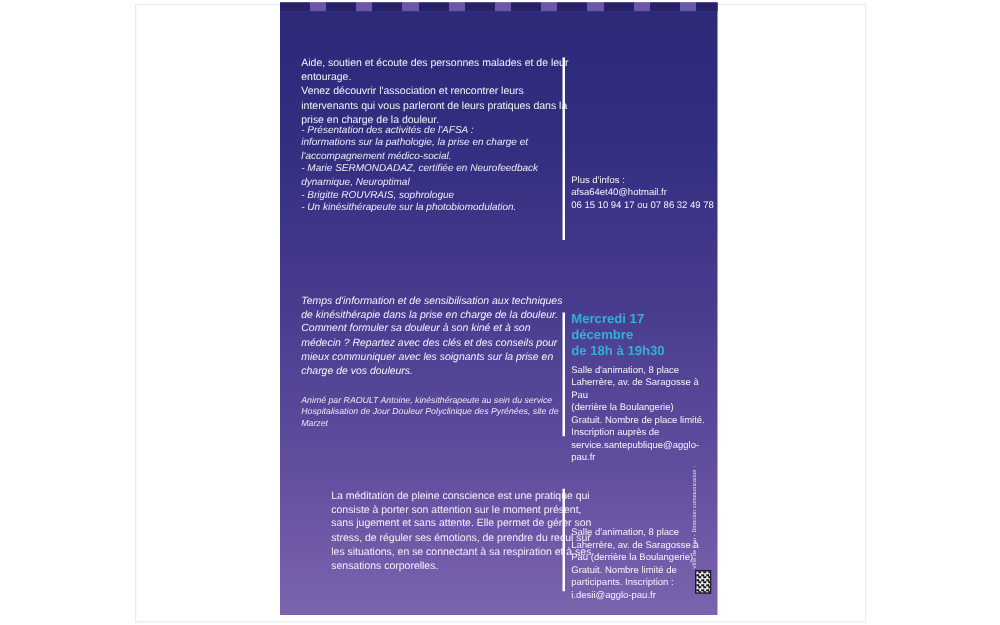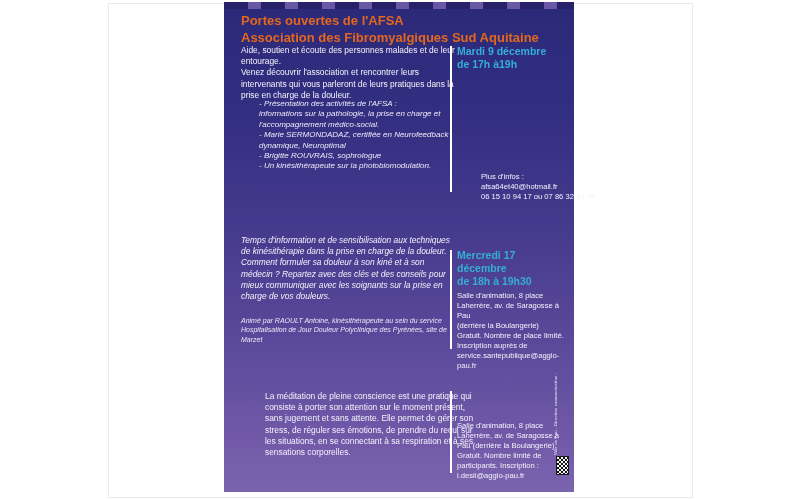--- a/index.html
+++ b/index.html
@@ -11,62 +11,58 @@
   .topstripe{position:absolute;left:0;top:0;width:100%;height:7px;background:#6a58a6;
          background-image:repeating-linear-gradient(90deg,#262169 0 24px,rgba(0,0,0,0) 24px 37px);}
   .ml{white-space:pre-line;}
   .h1{position:absolute;left:17px;top:11px;margin:0;font-size:13px;font-weight:bold;line-height:1.28;
       color:var(--orange,#e4671d);width:330px;}
   .h2{position:absolute;left:17px;margin:0;font-size:12.5px;font-weight:bold;line-height:1.3;
       color:var(--gold,#eda93a);width:320px;}
   .h2a{top:202px;} .h2b{top:371px;}
   .body{position:absolute;left:17px;font-size:8.4px;line-height:1.33;color:#f4f2fb;width:215px;}
   .s1-body{top:43px;}
-  .bullets{position:absolute;left:35px;top:97px;font-style:italic;font-size:8px;line-height:1.3;
+  .bullets{position:absolute;left:17px;top:97px;font-style:italic;font-size:8px;line-height:1.3;
       color:#eee9f8;width:215px;}
   .s2-body{top:233px;font-style:italic;}
   .note{position:absolute;left:17px;top:314px;font-style:italic;font-size:7px;line-height:1.35;
       color:#e9e6f5;width:210px;}
   .s3-body{top:389px;margin-left:24px;}
   .rule{position:absolute;left:226px;width:2px;background:#ffffff;}
   .rule1{top:44px;height:146px;} .rule2{top:248px;height:99px;} .rule3{top:389px;height:82px;}
   .date{position:absolute;left:233px;font-size:10.5px;font-weight:bold;line-height:1.22;
       color:var(--cyan,#35aed6);width:112px;}
   .date1{top:43px;} .date2{top:247px;} .date3{top:388px;}
   .venue{position:absolute;left:233px;font-size:7.6px;line-height:1.32;color:#f4f2fb;width:114px;}
-  .venue1{top:76px;} .info1{top:170px;margin-left:24px;} .venue2{top:289px;} .venue3{top:419px;}
+  .venue1{top:76px;} .info1{top:137px;} .venue2{top:289px;} .venue3{top:419px;}
   .vcredit{position:absolute;left:329px;top:371px;height:82px;writing-mode:vertical-rl;
       transform:rotate(180deg);font-size:4.2px;color:#efeaf8;letter-spacing:.2px;white-space:nowrap;overflow:hidden;}
   .qr{position:absolute;left:333px;top:455px;width:11px;height:17px;
       background:conic-gradient(#151515 25%,#f3f3f3 0 50%,#151515 0 75%,#f3f3f3 0) 0 0/4px 4px;
       outline:1px solid #1a1a1a;}
 </style>
 </head>
 <body>
 
 <div class="stage">
   <div class="frame"></div>
 
   <div class="flyer">
     <div class="topstripe"></div>
 
-    <h1 class="h1 ml">Portes ouvertes de l'AFSA
-Association des Fibromyalgiques Sud Aquitaine</h1>
     <div class="body s1-body ml">Aide, soutien et écoute des personnes malades et de leur entourage.
 Venez découvrir l'association et rencontrer leurs intervenants qui vous parleront de leurs pratiques dans la prise en charge de la douleur.</div>
     <div class="bullets ml">- Présentation des activités de l'AFSA :
   informations sur la pathologie, la prise en charge et
   l'accompagnement médico-social.
 - Marie SERMONDADAZ, certifiée en Neurofeedback
   dynamique, Neuroptimal
 - Brigitte ROUVRAIS, sophrologue
 - Un kinésithérapeute sur la photobiomodulation.</div>
     <div class="rule rule1"></div>
-    <div class="date date1 ml">Mardi 9 décembre
-de 17h à19h</div>
     <div class="venue info1 ml">Plus d'infos :
 afsa64et40@hotmail.fr
 06 15 10 94 17 ou 07 86 32 49 78</div>
 
     <div class="body s2-body ml">Temps d'information et de sensibilisation aux techniques de kinésithérapie dans la prise en charge de la douleur. Comment formuler sa douleur à son kiné et à son médecin ?  Repartez avec des clés et des conseils pour mieux communiquer avec les soignants sur la prise en charge de vos douleurs.</div>
     <div class="note ml">Animé par RAOULT Antoine, kinésithérapeute au sein du service Hospitalisation de Jour Douleur Polyclinique des Pyrénées, site de Marzet</div>
     <div class="rule rule2"></div>
     <div class="date date2 ml">Mercredi 17
 décembre
 de 18h à 19h30</div>

